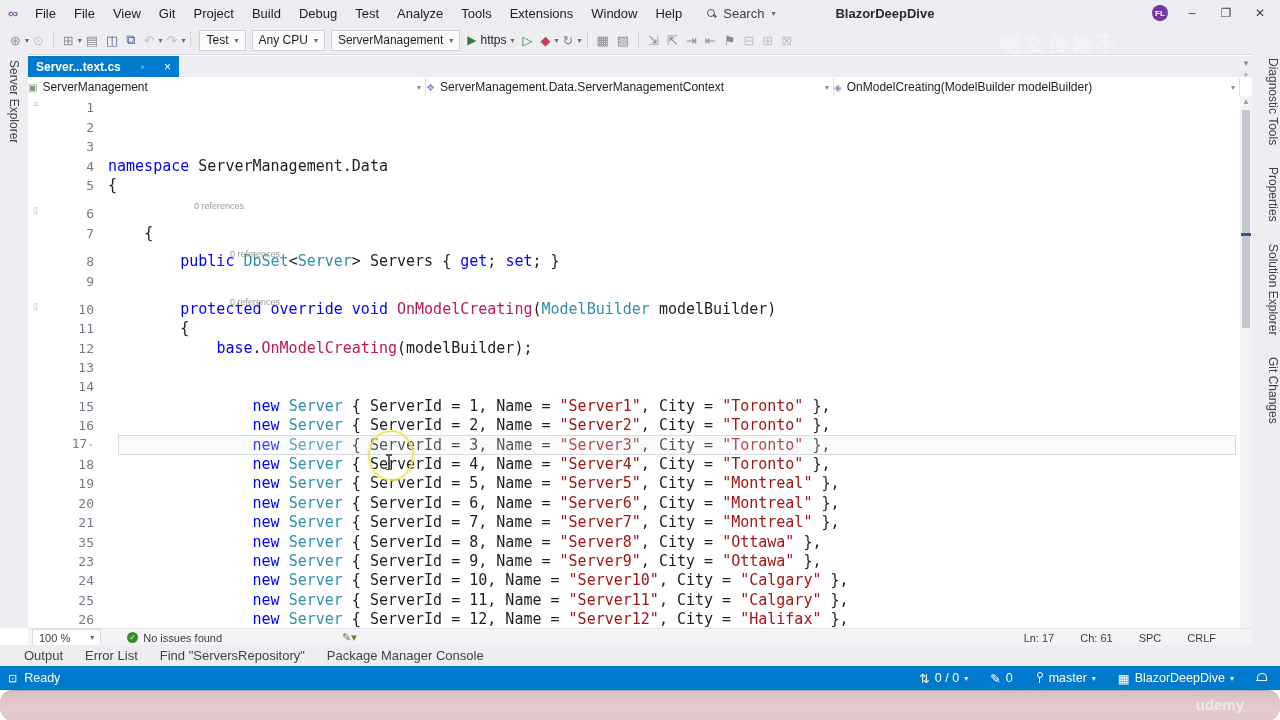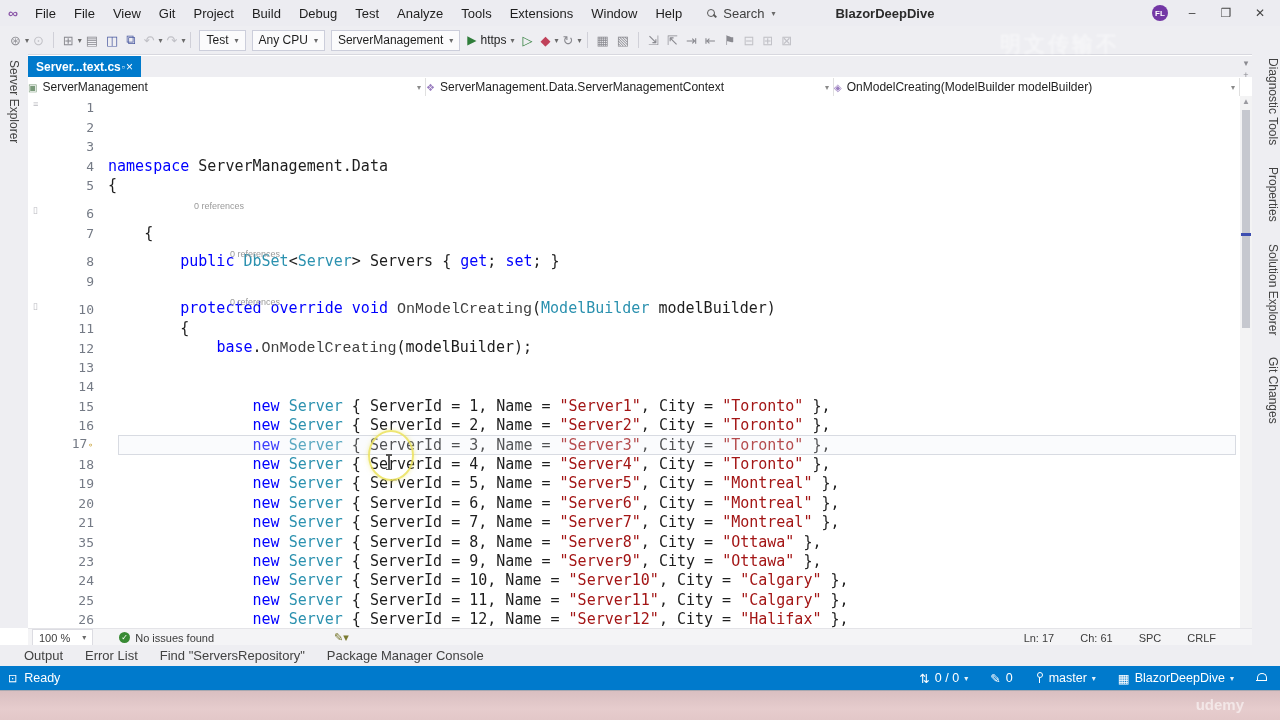--- a/index.html
+++ b/index.html
@@ -38,21 +38,21 @@
 
   
   .left-strip{position:absolute;left:0;top:54px;width:28px;height:574px;background:#eeeef2;}
   .left-strip .vtext{writing-mode:vertical-rl;font-size:12px;color:#424242;margin:6px 0 0 7px;}
   .right-strip{position:absolute;right:0;top:54px;width:28px;height:620px;background:#eeeef2;
                display:flex;flex-direction:column;gap:22px;padding-top:4px;}
   .right-strip .vtab{writing-mode:vertical-rl;font-size:12px;color:#424242;margin-left:7px;}
 
   
   .tab-row{position:absolute;left:28px;top:56px;width:1224px;height:21px;background:#eeeef2;display:flex;}
-  .doc-tab{background:#007acc;color:#fff;display:flex;align-items:center;gap:1px;
+  .doc-tab{background:#007acc;color:#fff;display:flex;align-items:center;gap:20px;
            padding:0 8px;font-size:12px;font-weight:bold;}
   .doc-tab .dot{font-size:9px;font-weight:normal;opacity:.9;}
   .doc-tab .x{font-weight:normal;font-size:12px;}
   .breadcrumb{position:absolute;left:28px;top:77px;width:1212px;height:20px;background:#ffffff;
               display:flex;align-items:center;font-size:12px;color:#1e1e1e;border-bottom:1px solid #eeeeee;}
   .bc-sec{display:flex;align-items:center;gap:5px;overflow:hidden;}
   .bc-sec .bc-icon{font-size:10px;}
   .bc-div{display:flex;align-items:center;margin-left:auto;}
   .bc-caret{font-size:8px;color:#8a8a8a;margin:0 4px;}
   .bc-line{width:1px;height:18px;background:#e0e0e0;}
@@ -60,41 +60,41 @@
   
   .editor{position:absolute;left:28px;top:96px;width:1212px;height:532px;background:#ffffff;
           font-family:"DejaVu Sans Mono",monospace;font-size:15px;color:#1e1e1e;padding-top:2px;overflow:hidden;}
   .code-line{position:relative;height:19.4px;display:flex;align-items:flex-end;white-space:pre;line-height:19px;}
   .code-line.has-lens{height:28.4px;}
   .gut{position:absolute;left:5px;bottom:3px;font-size:9px;color:#b9b9bf;font-family:"Liberation Sans",sans-serif;}
   .ln{display:inline-block;width:66px;min-width:66px;text-align:right;padding-right:14px;
       color:#747a85;font-size:13px;}
   .ln .mark{color:#c9a33a;font-size:8px;}
   .lens{position:absolute;top:2px;font-size:9px;color:#9a9a9a;font-family:"Liberation Sans",sans-serif;}
-  .tk-kw{color:#0000ff;} .tk-pl{color:#1e1e1e;} .tk-ty{color:#2b91af;} .tk-me{color:#404040;font-family:Liberation Mono, monospace;} .tk-st{color:#a31515;}
+  .tk-kw{color:#0000ff;} .tk-pl{color:#1e1e1e;} .tk-ty{color:#2b91af;} .tk-me{color:#be185d;} .tk-st{color:#a31515;}
   .code-line.current::after{content:'';position:absolute;left:90px;right:4px;top:0;bottom:0;
       border:1px solid #d8dbe2;background:rgba(235,240,248,.25);pointer-events:none;}
   .annotation-ellipse{position:absolute;left:368px;top:430px;width:42px;height:47px;border-radius:50%;
       border:2.5px solid rgba(235,226,90,.85);box-shadow:0 0 4px rgba(235,226,90,.5);pointer-events:none;}
   .ibeam{position:absolute;left:388px;top:455px;width:1.5px;height:14px;background:#555;}
   .ibeam::before,.ibeam::after{content:'';position:absolute;left:-2px;width:6px;height:1.5px;background:#555;}
   .ibeam::before{top:-1px;} .ibeam::after{bottom:-1px;}
 
   
   .vscroll{position:absolute;right:28px;top:96px;width:12px;height:532px;background:#f3f3f4;}
   .vscroll .arrow{position:absolute;left:2px;top:1px;font-size:8px;color:#9a9aa0;}
   .vscroll .thumb{position:absolute;left:2px;top:14px;width:8px;height:218px;background:#c6c8cf;}
   .vscroll .poslight{position:absolute;left:1px;top:137px;width:10px;height:3px;background:#3c4db0;}
   .split-ctrl{position:absolute;right:28px;top:58px;width:12px;height:36px;font-size:9px;color:#8a8a90;
               display:flex;flex-direction:column;align-items:center;gap:2px;}
 
   
   .doc-status{position:absolute;left:28px;top:628px;width:1224px;height:17px;background:#f4f4f6;
               border-top:1px solid #e4e4e8;display:flex;align-items:center;font-size:11px;color:#3c3c3c;}
-  .zoom-box{display:flex;align-items:center;gap:12px;padding:0 6px;background:#fff;border:1px solid #dcdce2;height:15px;margin-left:4px;}
+  .zoom-box{display:flex;align-items:center;gap:20px;padding:0 6px;background:#fff;border:1px solid #dcdce2;height:15px;margin-left:4px;}
   .health{display:flex;align-items:center;gap:5px;margin-left:26px;}
   .check-dot{width:11px;height:11px;border-radius:50%;background:#388a34;color:#fff;font-size:8px;
              display:flex;align-items:center;justify-content:center;}
   .wand{margin-left:120px;color:#7a7a30;}
   .doc-status .right{margin-left:auto;display:flex;gap:26px;padding-right:36px;color:#3c3c3c;}
 
   
   .panel-tabs{position:absolute;left:0;top:645px;width:1280px;height:21px;background:#eeeef2;
               display:flex;align-items:center;gap:22px;padding-left:24px;font-size:13px;color:#424242;}
 
@@ -109,21 +109,21 @@
   .branch-ico::before{content:'';position:absolute;left:4px;top:2px;width:1.5px;height:9px;background:#fff;}
   .branch-ico::after{content:'';position:absolute;left:2.5px;top:0;width:4px;height:4px;border:1.2px solid #fff;border-radius:50%;background:#007acc;}
   .bell{position:relative;width:10px;height:10px;}
   .bell::before{content:'';position:absolute;left:1px;top:0;width:8px;height:7px;border:1.2px solid #fff;
                 border-bottom:none;border-radius:5px 5px 0 0;}
   .bell::after{content:'';position:absolute;left:0;top:7px;width:10px;height:1.4px;background:#fff;}
 
   
   .bottom-strip{position:absolute;left:0;top:690px;width:1280px;height:30px;
                 background:linear-gradient(180deg,#d9bfc1 0%,#e6cccd 60%,#e2c7c8 100%);
-                border-top:1px solid #a8a8b0;}
+                border-top:1px solid #a8a8b0;border-radius:13px;}
   .udemy{position:absolute;right:36px;top:5px;font-size:15px;font-weight:bold;color:rgba(255,255,255,.55);}
 </style>
 </head>
 <body>
 
 <div class="screen">
 
   <div class="titlebar">
     <span class="vs-logo">∞</span>
     <div style="display:flex;">

